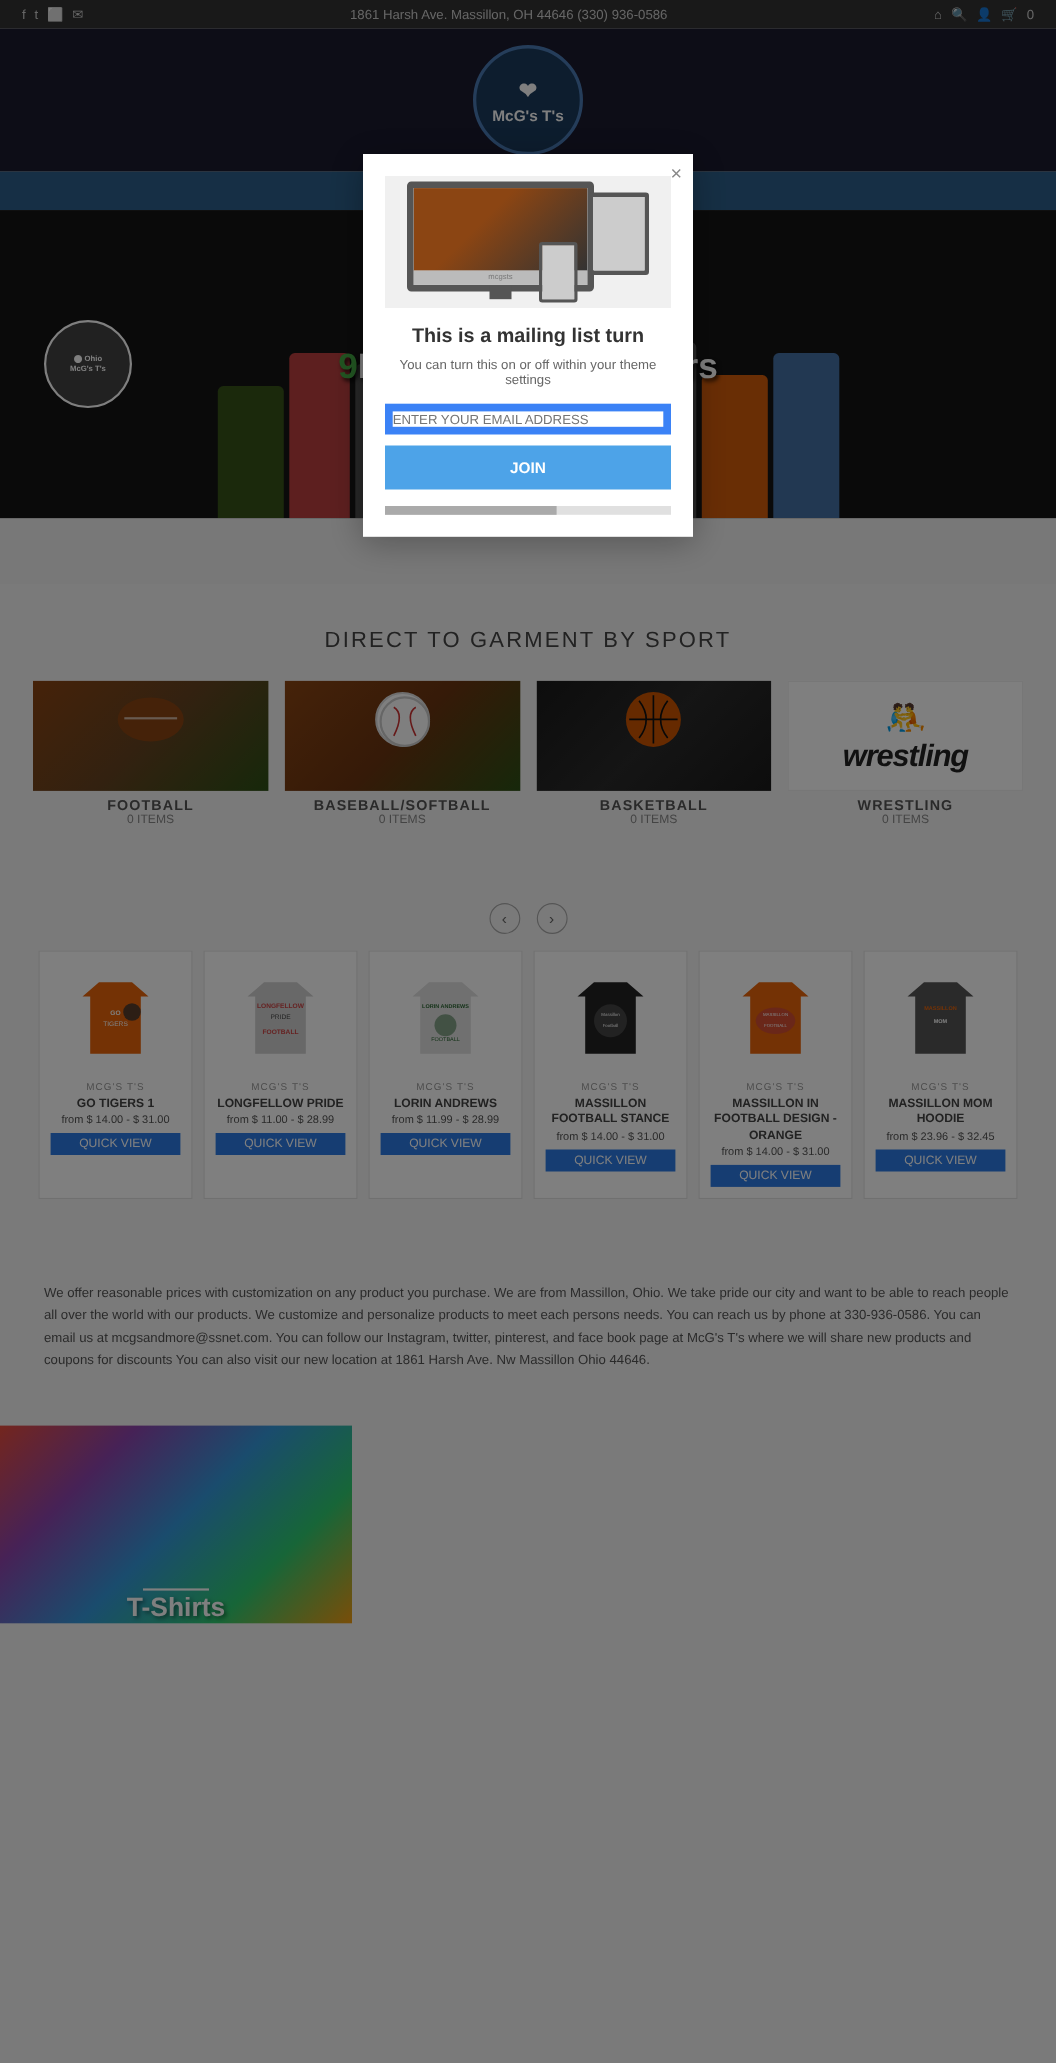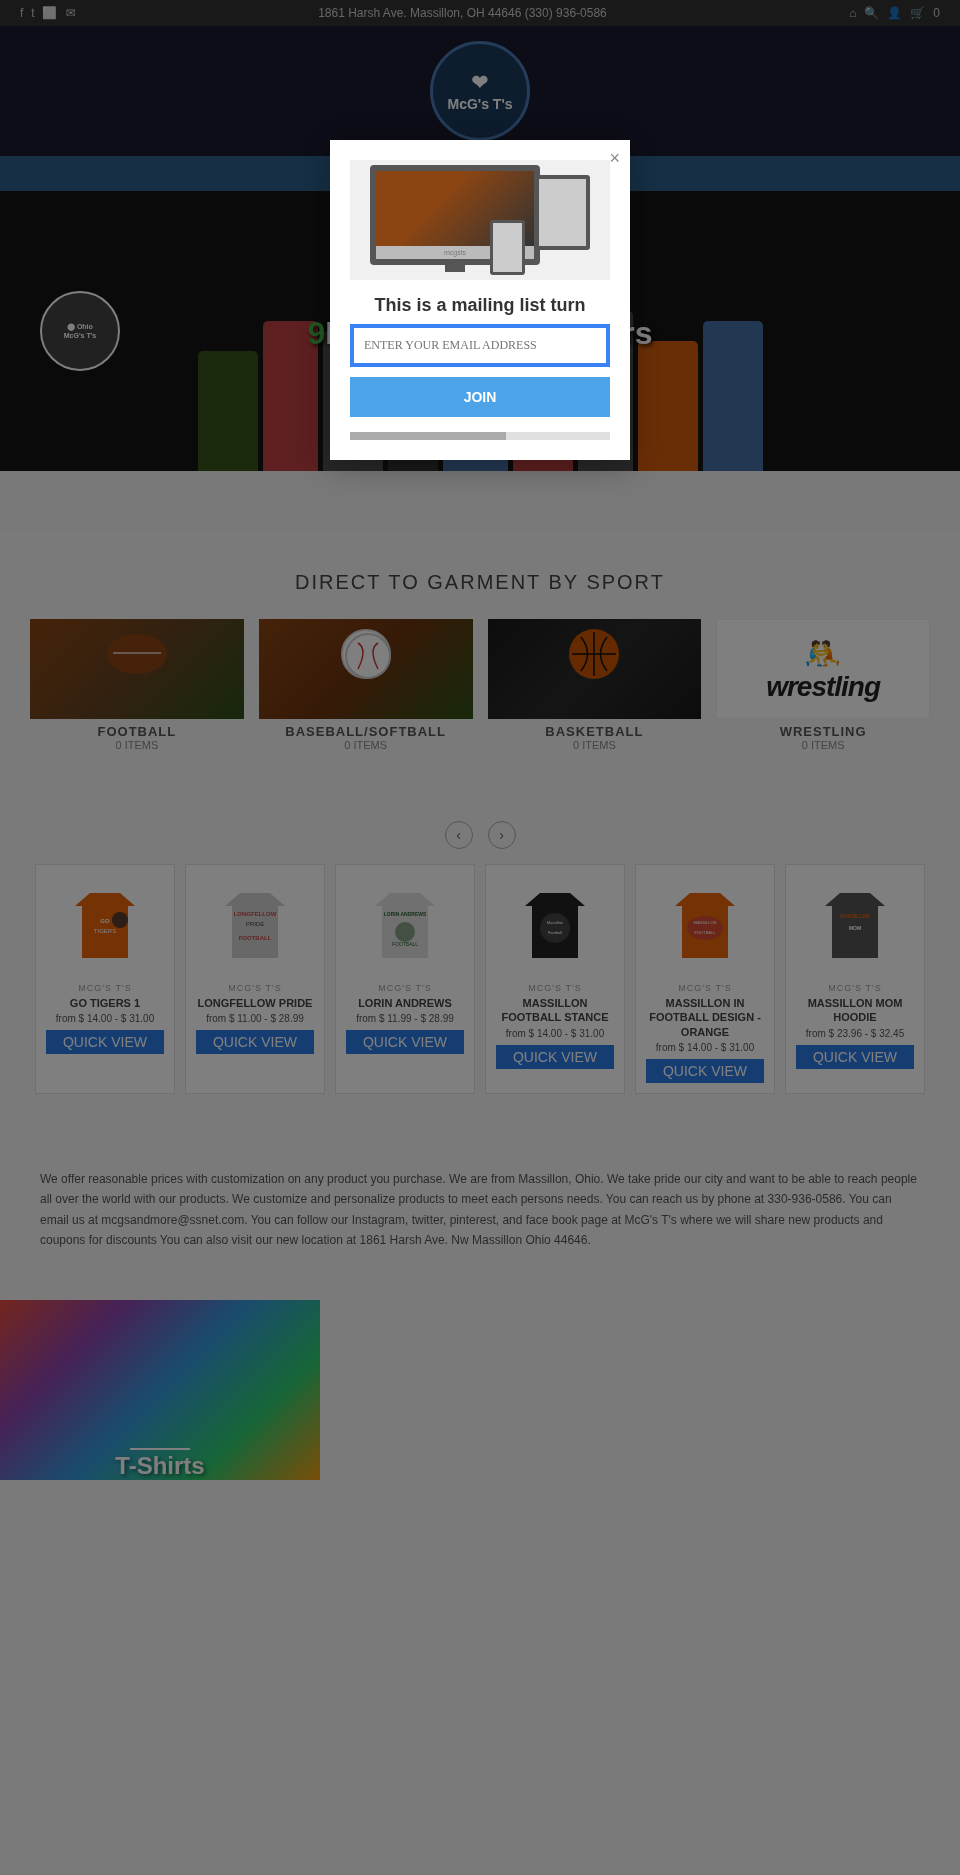--- a/index.html
+++ b/index.html
@@ -250,21 +250,21 @@
     .product-price {
       font-size: 10px;
       color: #555;
       margin-bottom: 6px;
     }
     .quick-view-btn {
       background: #2c7be5;
       color: white;
       border: none;
       padding: 4px 8px;
-      font-size: 14px;
+      font-size: 11px;
       text-transform: uppercase;
       cursor: pointer;
       width: 100%;
     }
 
     
     .why-shop-section { background: #f5f5f5; padding: 30px 40px; }
     .why-shop-text {
       font-size: 12px;
       color: #555;
@@ -356,26 +356,24 @@
       margin-bottom: 8px;
     }
     .modal-subtitle {
       font-size: 12px;
       color: #666;
       text-align: center;
       margin-bottom: 15px;
     }
     .modal-input {
       width: 100%;
-      border: 4px solid #3b82f6;
-      padding: 10px;
+      border: 7px solid #3b82f6;
       font-size: 12px;
       margin-bottom: 10px;
       color: #aaa;
-      font-family: Liberation Serif, serif;
     }
     .modal-join-btn {
       width: 100%;
       background: #4da3e8;
       color: white;
       border: none;
       padding: 12px;
       font-size: 14px;
       font-weight: bold;
       cursor: pointer;
@@ -733,20 +731,21 @@
         <div class="tablet-frame">
           <div style="width:100%;height:100%;background:#ccc;"></div>
         </div>
         <div class="phone-frame">
           <div style="width:100%;height:100%;background:#ccc;"></div>
         </div>
       </div>
     </div>
 
     <div class="modal-title">This is a mailing list turn</div>
+    <div class="modal-subtitle">You can turn this on or off within your theme settings</div>
     <input class="modal-input" type="email" placeholder="ENTER YOUR EMAIL ADDRESS" style="">
     <button class="modal-join-btn">JOIN</button>
 
     <div class="modal-scrollbar">
       <div class="modal-scrollbar-thumb"></div>
     </div>
   </div>
 </div>
 
 </body></html>

